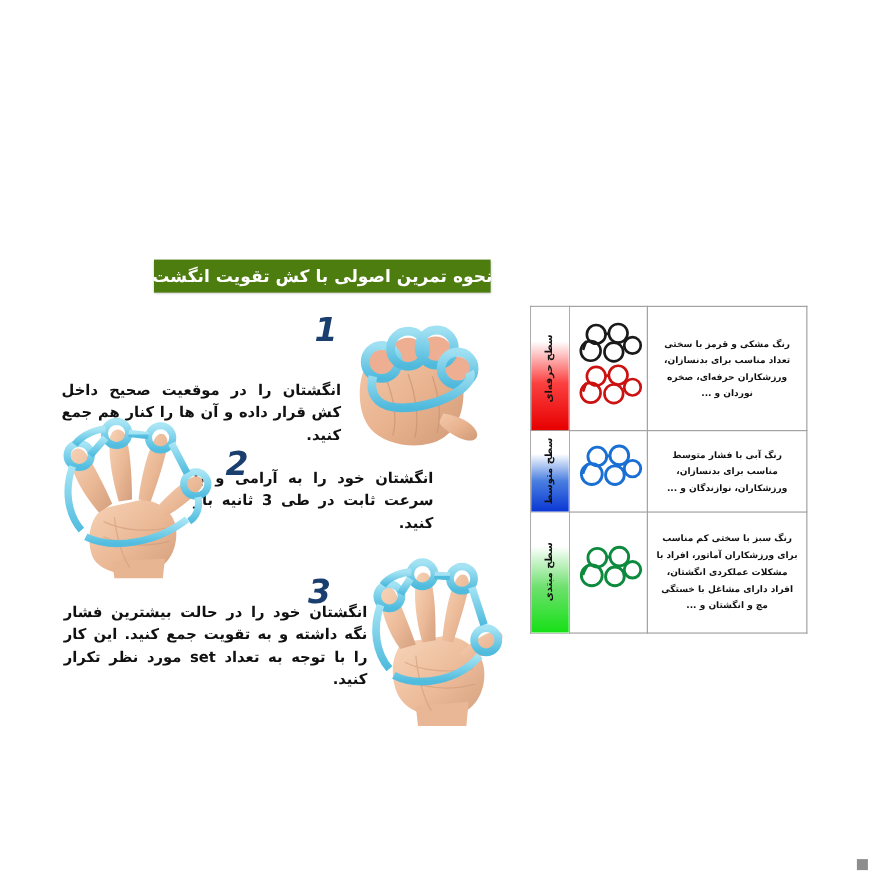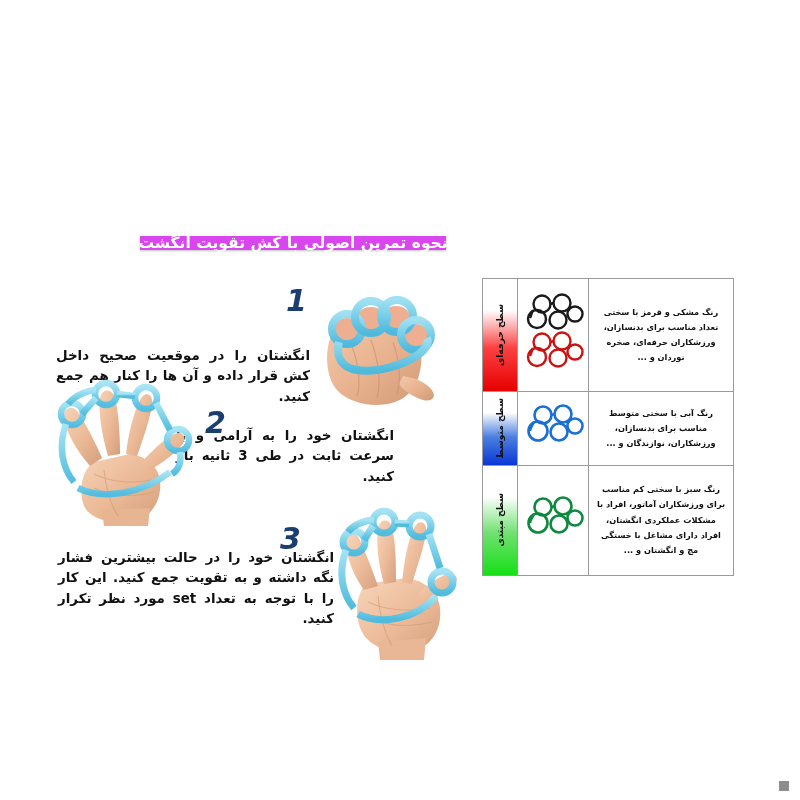--- a/index.html
+++ b/index.html
@@ -10,22 +10,22 @@
     font-family:"DejaVu Sans","Liberation Sans",sans-serif;
     overflow:hidden;
     position:relative;
   }
   #canvas{position:absolute;inset:0;width:800px;height:800px;background:#fff;}
 
   
   .title-banner{
     position:absolute;
     left:140px;top:236px;
-    width:306px;height:14px;
-    background:#d946ef;
+    width:306px;height:30px;
+    background:#4d7c0f;
     display:flex;align-items:center;justify-content:center;
     box-shadow:0 1px 2px rgba(0,0,0,.25);
   }
   .title-banner span{
     color:#ffffff;
     font-size:15.5px;
     font-weight:bold;
     letter-spacing:0px;
     white-space:nowrap;
     direction:rtl;
@@ -296,21 +296,21 @@
           </svg>
         </td>
         <td class="level-cell">
           <div class="level-grad grad-pro">
             <span class="level-label">سطح حرفه‌ای</span>
           </div>
         </td>
       </tr>
 
       <tr>
-        <td class="desc-cell">رنگ آبی با سختی متوسط مناسب برای بدنسازان، ورزشکاران، نوازندگان و ...</td>
+        <td class="desc-cell">رنگ آبی با فشار متوسط مناسب برای بدنسازان، ورزشکاران، نوازندگان و ...</td>
         <td class="img-cell">
           <svg width="66" height="54" viewBox="0 0 66 54">
             <g fill="none" stroke="#1a6fd4" stroke-width="2.6">
               <circle cx="23" cy="16" r="8.5"></circle>
               <circle cx="43" cy="15" r="8.5"></circle>
               <circle cx="18" cy="32" r="9.5"></circle>
               <circle cx="39" cy="33" r="8.5"></circle>
               <circle cx="55" cy="27" r="7.5"></circle>
               <path d="M31 16 L35 15"></path>
               <path d="M21 24 L19 23"></path>

